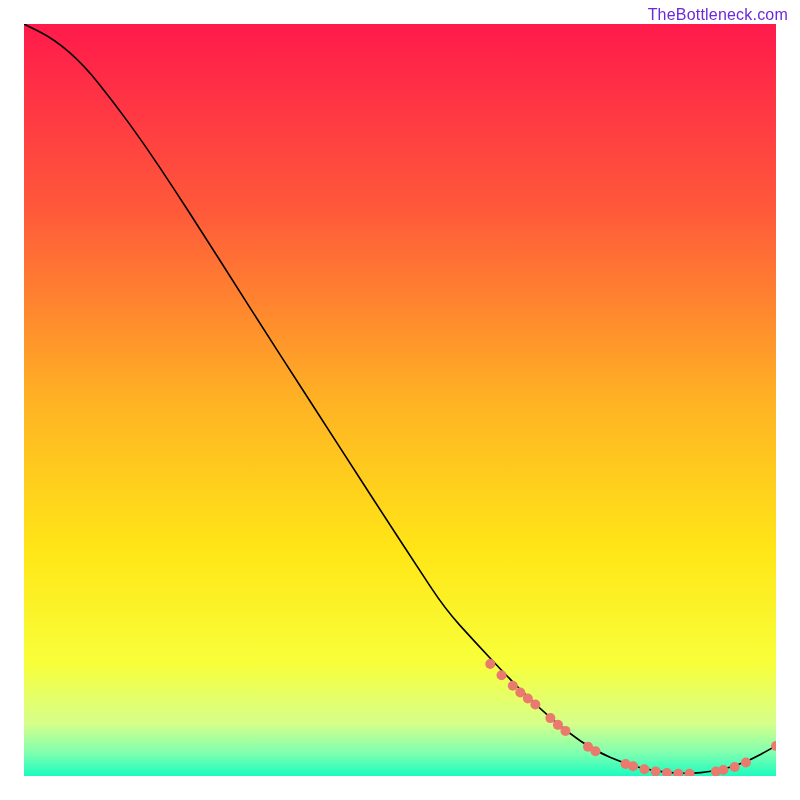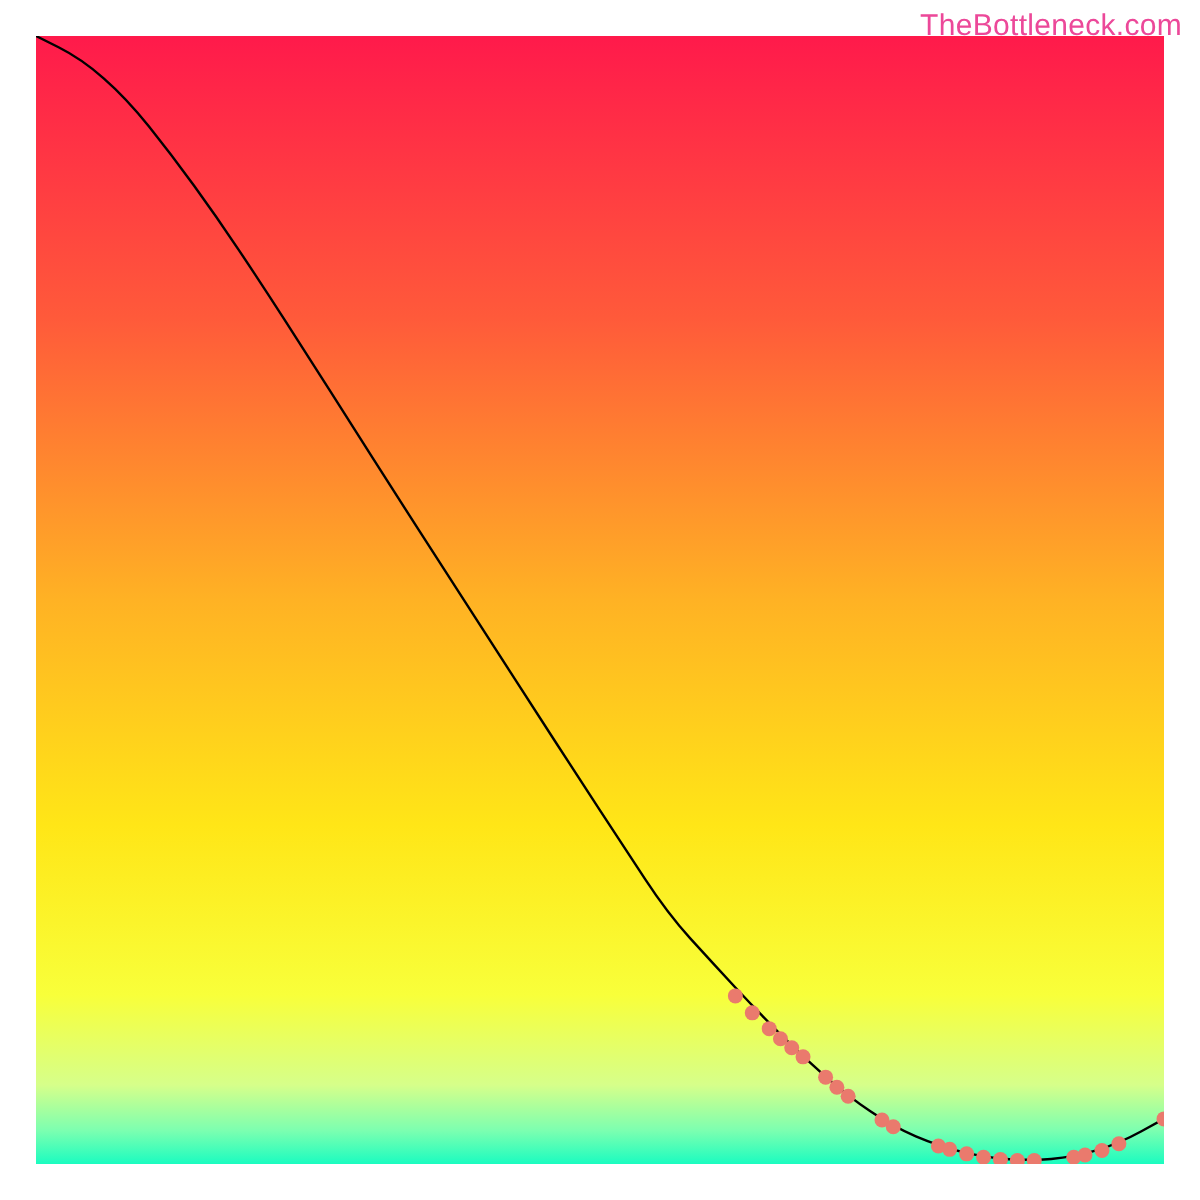--- a/index.html
+++ b/index.html
@@ -8,22 +8,22 @@
     width: 800px;
     height: 800px;
     background: #ffffff;
     font-family: Arial, Helvetica, sans-serif;
     overflow: hidden;
   }
   .watermark {
     position: absolute;
     top: 6px;
     right: 12px;
-    color: #ec4899;
-    font-size: 20px;
+    color: #6d28d9;
+    font-size: 16px;
     font-weight: 500;
     z-index: 20;
     letter-spacing: 0.2px;
   }
   .plot {
     position: absolute;
     left: 24px;
     top: 24px;
     width: 752px;
     height: 752px;

